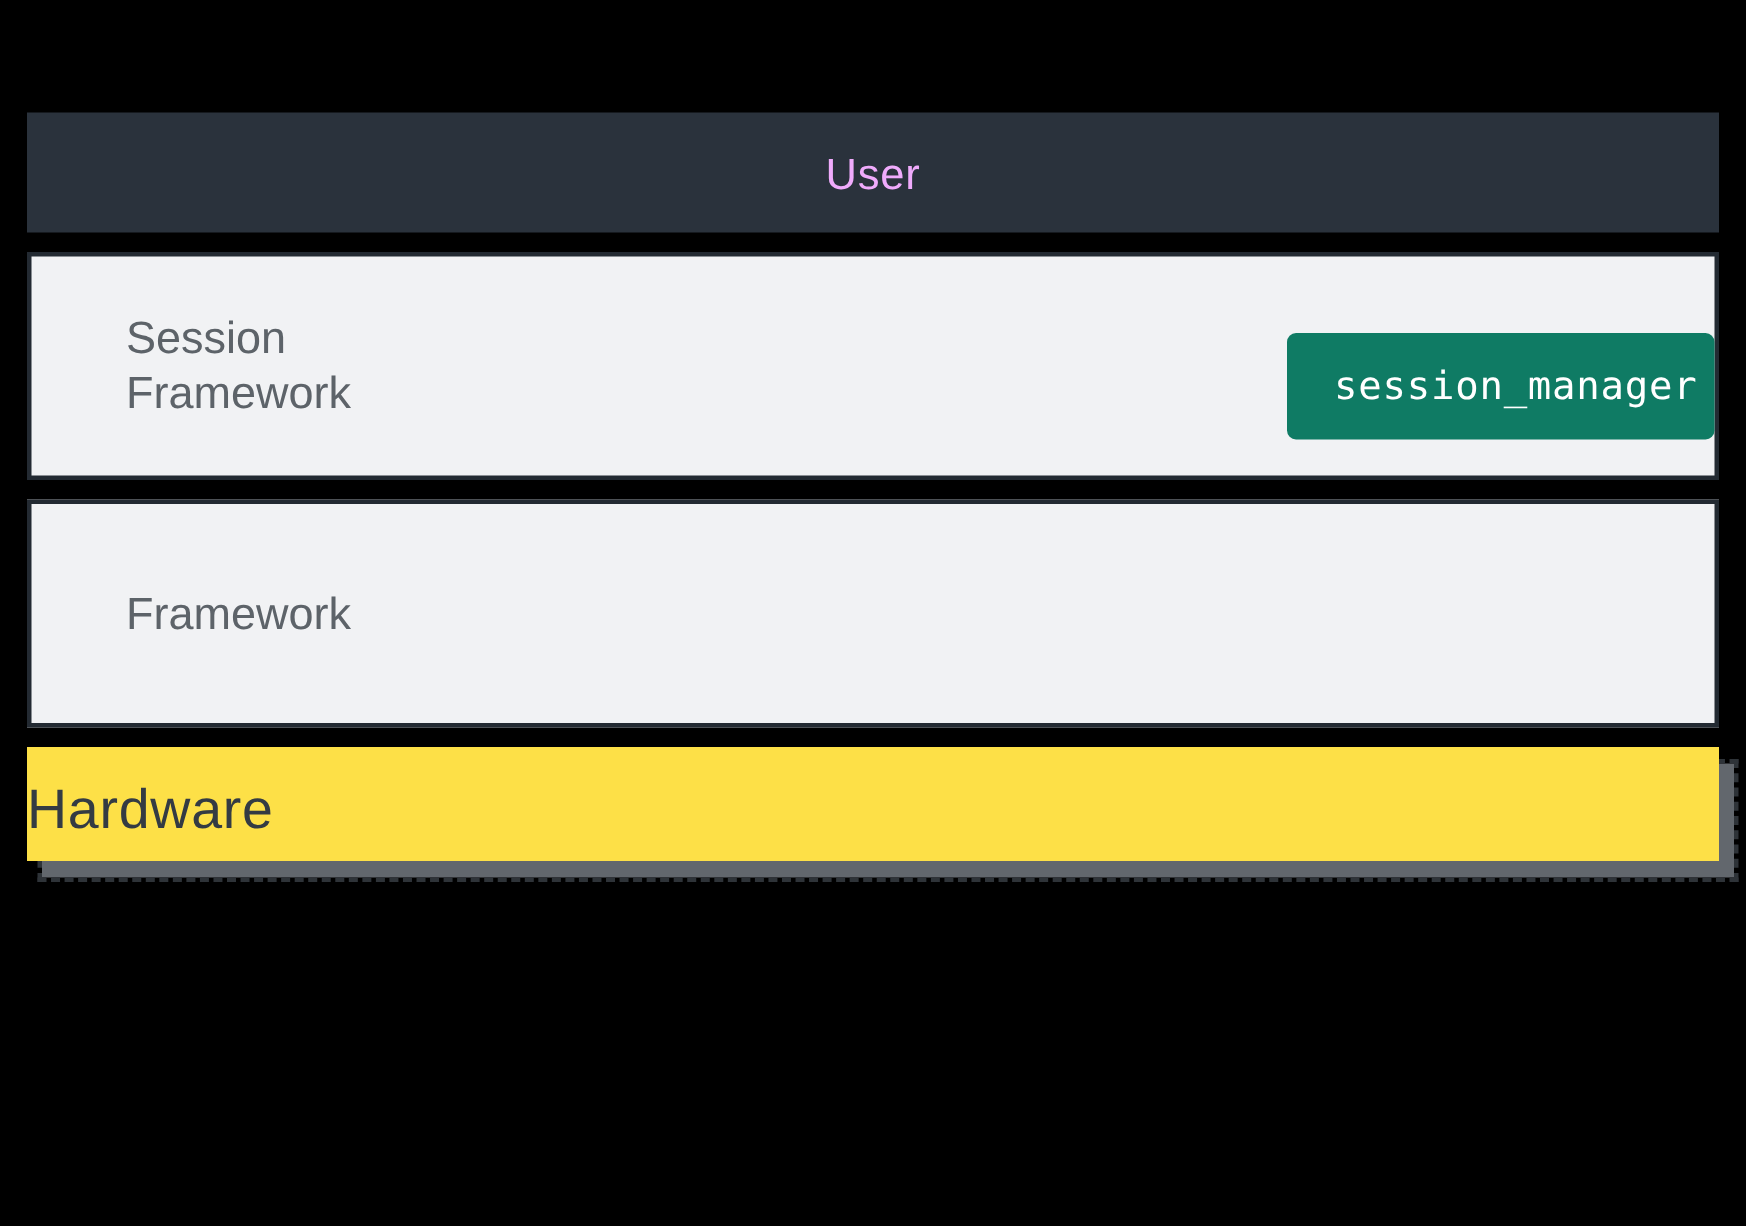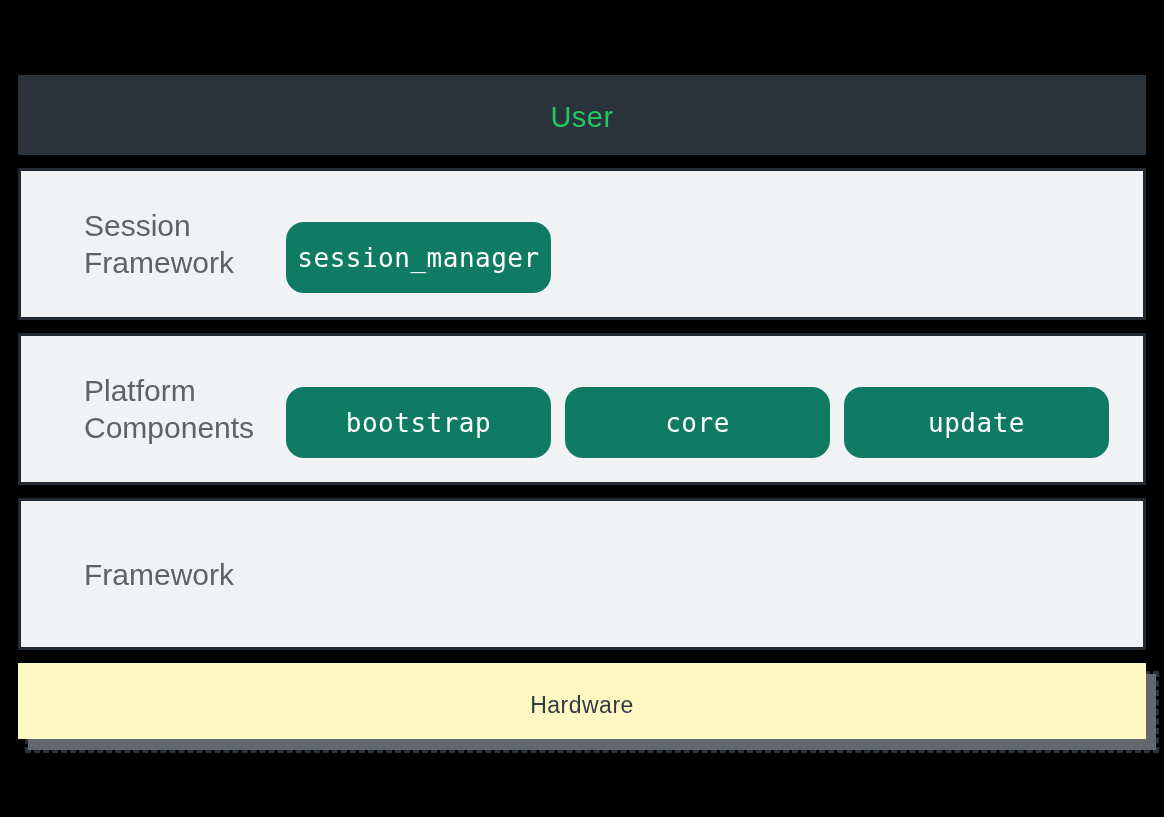--- a/index.html
+++ b/index.html
@@ -13,66 +13,68 @@
   }
   .stack {
     position: absolute;
     left: 18px;
     top: 75px;
     width: 1128px;
   }
   .user-bar {
     height: 80px;
     background: #2a323c;
-    color: #22c55e;
+    color: #f0abfc;
     display: flex;
     align-items: center;
     justify-content: center;
     font-size: 29px;
     letter-spacing: 0.5px;
     padding-top: 4px;
     box-sizing: border-box;
     margin-bottom: 13px;
   }
   .panel {
     height: 152px;
     box-sizing: border-box;
     background: #f1f2f4;
     border: 3px solid #232a32;
     margin-bottom: 13px;
     display: flex;
     align-items: stretch;
+    justify-content: space-between;
   }
   .panel-label {
     align-self: center;
     margin-left: 63px;
     width: 200px;
     font-size: 30px;
     line-height: 37px;
     color: #5d6369;
   }
   .chip-row {
     display: flex;
     gap: 14px;
     align-items: flex-start;
     padding-top: 51px;
     margin-left: 2px;
   }
   .chip {
     width: 265px;
     height: 71px;
     background: #0f7b64;
-    border-radius: 18px;
+    border-radius: 6px;
     color: #ffffff;
     display: flex;
     align-items: center;
     justify-content: center;
     font-family: "DejaVu Sans Mono", monospace;
     font-size: 26px;
     letter-spacing: 0.5px;
+    padding-left: 20px;
   }
   .hardware-wrap {
     position: relative;
     height: 76px;
     margin-top: 0px;
   }
   .hardware-shadow {
     position: absolute;
     left: 10px;
     top: 11px;
@@ -81,27 +83,27 @@
     background: #62676d;
     outline: 3px dashed #2e3338;
     z-index: 0;
   }
   .hardware-face {
     position: absolute;
     left: 0;
     top: 0;
     width: 1128px;
     height: 76px;
-    background: #fef9c3;
+    background: #fde047;
     z-index: 1;
     display: flex;
     align-items: center;
-    justify-content: center;
+    justify-content: flex-start;
     color: #343b43;
-    font-size: 23px;
+    font-size: 37px;
     letter-spacing: 0.5px;
     padding-top: 8px;
     box-sizing: border-box;
   }
 </style>
 </head>
 <body>
 
 <div class="canvas">
   <div class="stack">
@@ -115,37 +117,20 @@
         <div>Session</div>
         <div>Framework</div>
       </div>
       <div class="chip-row">
         <div class="chip">
           <span>session_manager</span>
         </div>
       </div>
     </div>
 
-    <div class="panel">
-      <div class="panel-label">
-        <div>Platform</div>
-        <div>Components</div>
-      </div>
-      <div class="chip-row">
-        <div class="chip">
-          <span>bootstrap</span>
-        </div>
-        <div class="chip">
-          <span>core</span>
-        </div>
-        <div class="chip">
-          <span>update</span>
-        </div>
-      </div>
-    </div>
 
     <div class="panel">
       <div class="panel-label">
         <div>Framework</div>
       </div>
     </div>
 
     <div class="hardware-wrap">
       <div class="hardware-shadow"></div>
       <div class="hardware-face">

